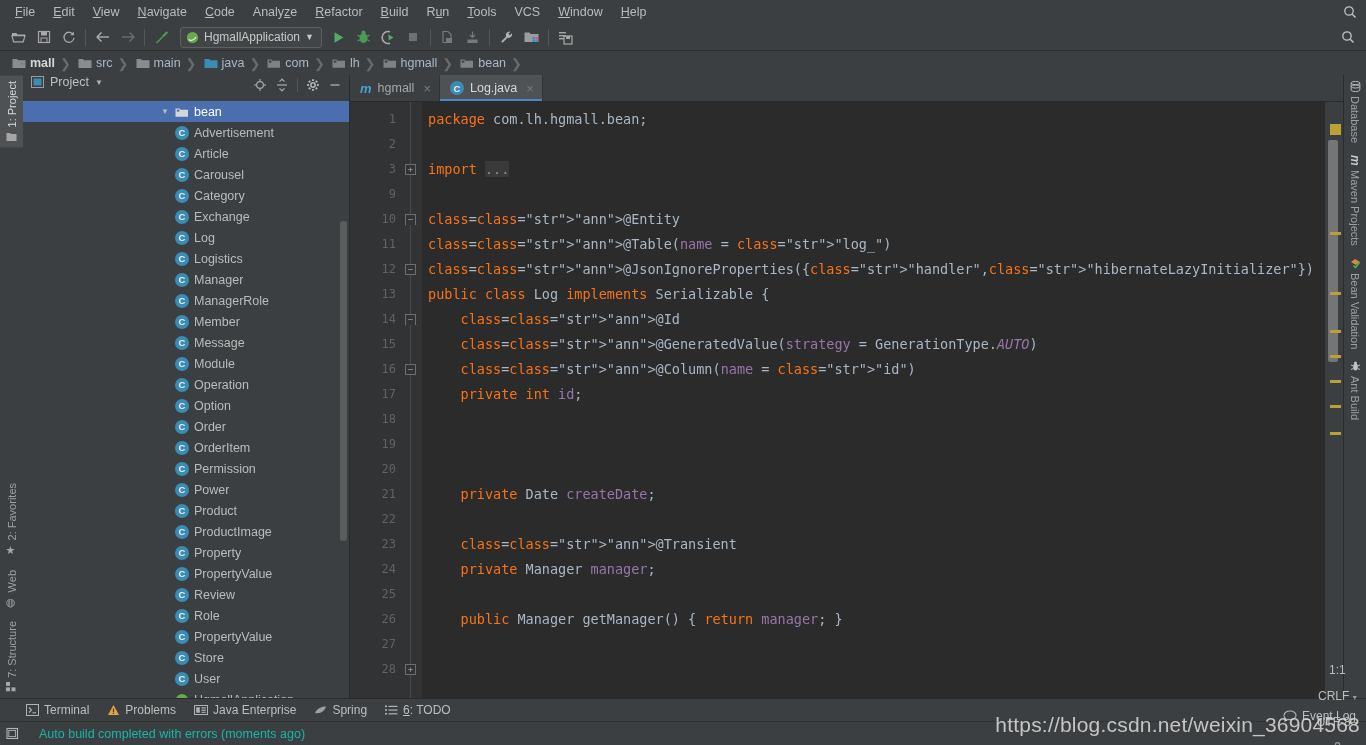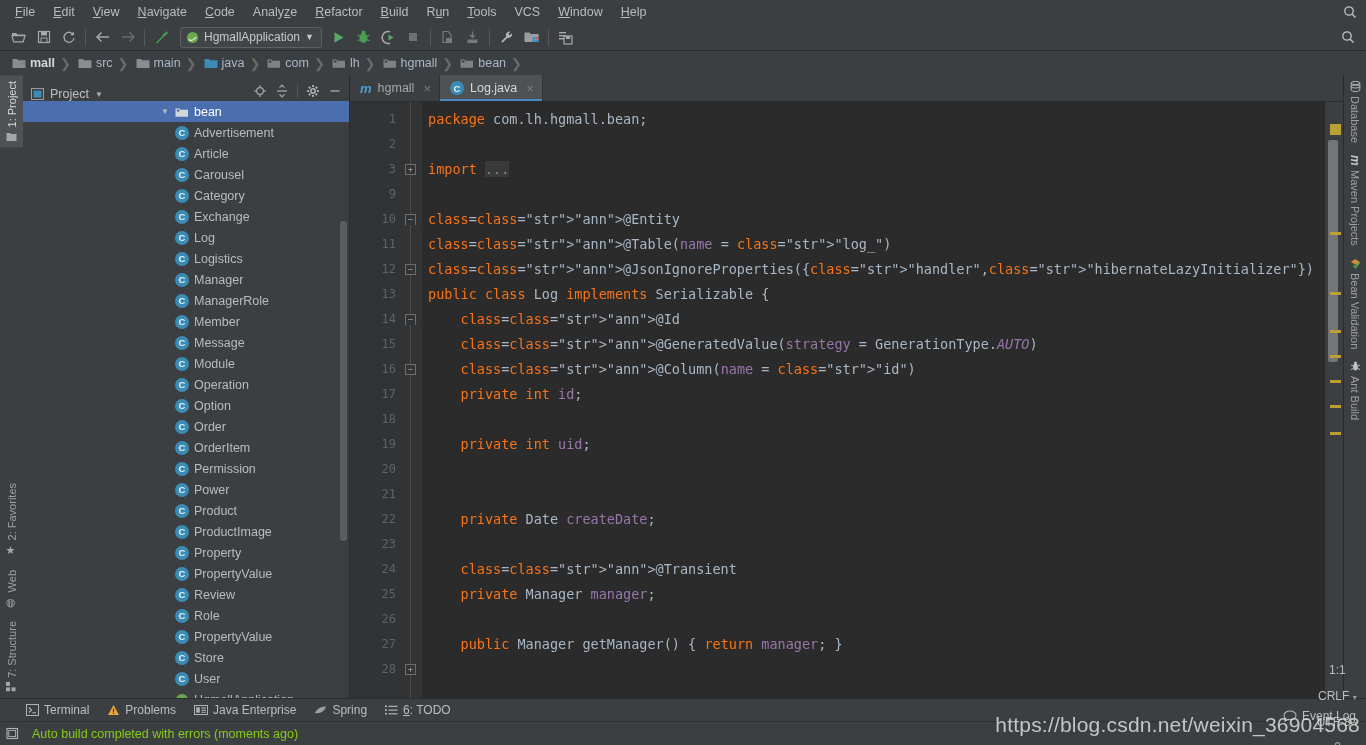--- a/index.html
+++ b/index.html
@@ -71,21 +71,21 @@
   .vtab.active { background: #4e5254; color: #d8d8d8; }
   .vicon { font-size: 10px; }
   .strip-spacer { flex: 1 1 auto; }
 
   
   .project-panel {
     width: 327px; flex: 0 0 327px; background: #3c3f41; display: flex; flex-direction: column;
     border-right: 1px solid #2b2b2b; min-height: 0;
   }
   .pp-header {
-    height: 26px; display: flex; align-items: flex-end; padding: 0 4px 0 8px;
+    height: 26px; display: flex; align-items: flex-start; padding: 0 4px 0 8px;
     flex: 0 0 26px; gap: 6px;
   }
   .pp-title { display: flex; align-items: center; gap: 6px; font-size: 12.5px; color: #c0c0c0; }
   .pp-tools { margin-left: auto; display: flex; align-items: center; gap: 2px; }
   .pp-tool { width: 20px; height: 20px; display: flex; align-items: center; justify-content: center; }
   .pp-div { width: 1px; height: 14px; background: #555759; margin: 0 3px; }
 
   .tree {
     flex: 1 1 auto; background: #3c3f41; overflow: hidden; position: relative;
     padding-top: 0;
@@ -168,21 +168,21 @@
   .toolwin-bar {
     height: 23px; flex: 0 0 23px; background: #3c3f41; display: flex; align-items: center;
     padding-left: 26px; gap: 18px; border-top: 1px solid #2b2b2b;
   }
   .tw { display: flex; align-items: center; gap: 5px; font-size: 12px; color: #bdbdbd; }
   .tw u { text-decoration: underline; }
   .statusbar {
     height: 24px; flex: 0 0 24px; background: #3c3f41; display: flex; align-items: center;
     padding: 0 8px 0 6px; gap: 8px; position: relative; border-top: 1px solid #323232;
   }
-  .status-msg { font-size: 12.5px; color: #84cc16; display: flex; align-items: center; gap: 13px; }
+  .status-msg { font-size: 12.5px; color: #14b8a6; display: flex; align-items: center; gap: 20px; }
   .status-right { margin-left: auto; display: flex; align-items: center; gap: 12px; font-size: 12px; color: #bdbdbd; flex-direction: column; }
   .status-right .caret-pos { letter-spacing: 0; }
   .sep-dd { color: #9a9a9a; font-size: 8px; }
   .event-log { position: absolute; right: 10px; top: -13px; display: flex; align-items: center; gap: 5px; font-size: 12px; color: #bdbdbd; }
   .err-badge { width: 13px; height: 13px; border-radius: 50%; background: #c75450; color: #fff; font-size: 10px; font-weight: bold; display: flex; align-items: center; justify-content: center; }
 
   
   .watermark {
     position: absolute; right: 6px; bottom: 8px; font-size: 21px; color: #dcdcdc;
     opacity: .85; font-family: "Liberation Sans", sans-serif; letter-spacing: .2px;
@@ -694,21 +694,20 @@
             <div class="cline">&nbsp;</div>
             <div class="cline"><span <span="" class="kw">class</span>=<span <span="" class="kw">class</span>="str"&gt;"ann"&gt;@Entity</div>
             <div class="cline"><span <span="" class="kw">class</span>=<span <span="" class="kw">class</span>="str"&gt;"ann"&gt;@Table(<span class="fld">name</span> = <span <span="" class="kw">class</span>="str"&gt;"log_")</div>
             <div class="cline"><span <span="" class="kw">class</span>=<span <span="" class="kw">class</span>="str"&gt;"ann"&gt;@JsonIgnoreProperties({<span <span="" class="kw">class</span>="str"&gt;"handler",<span <span="" class="kw">class</span>="str"&gt;"hibernateLazyInitializer"})</div>
             <div class="cline"><span class="kw">public</span> <span class="kw">class</span> Log <span class="kw">implements</span> Serializable {</div>
             <div class="cline">    <span <span="" class="kw">class</span>=<span <span="" class="kw">class</span>="str"&gt;"ann"&gt;@Id</div>
             <div class="cline">    <span <span="" class="kw">class</span>=<span <span="" class="kw">class</span>="str"&gt;"ann"&gt;@GeneratedValue(<span class="fld">strategy</span> = GenerationType.<span class="sfld">AUTO</span>)</div>
             <div class="cline">    <span <span="" class="kw">class</span>=<span <span="" class="kw">class</span>="str"&gt;"ann"&gt;@Column(<span class="fld">name</span> = <span <span="" class="kw">class</span>="str"&gt;"id")</div>
             <div class="cline">    <span class="kw">private</span> <span class="kw">int</span> <span class="fld">id</span>;</div>
             <div class="cline">&nbsp;</div>
-            <div class="cline">    <span class="kw">private</span> <span class="kw">int</span> <span class="fld">uid</span>;</div>
             <div class="cline">&nbsp;</div>
             <div class="cline">&nbsp;</div>
             <div class="cline">    <span class="kw">private</span> Date <span class="fld">createDate</span>;</div>
             <div class="cline">&nbsp;</div>
             <div class="cline">    <span <span="" class="kw">class</span>=<span <span="" class="kw">class</span>="str"&gt;"ann"&gt;@Transient</div>
             <div class="cline">    <span class="kw">private</span> Manager <span class="fld">manager</span>;</div>
             <div class="cline">&nbsp;</div>
             <div class="cline">    <span class="kw">public</span> Manager getManager() { <span class="kw">return</span> <span class="fld">manager</span>; }</div>
           </div>
         <div class="markerbar">

